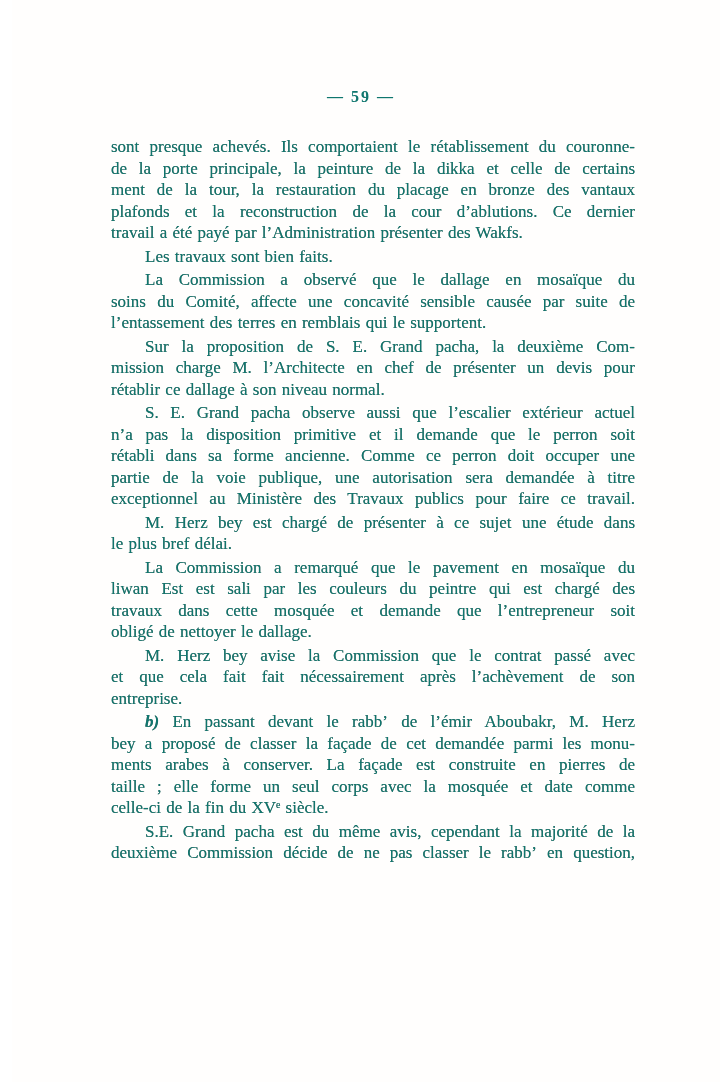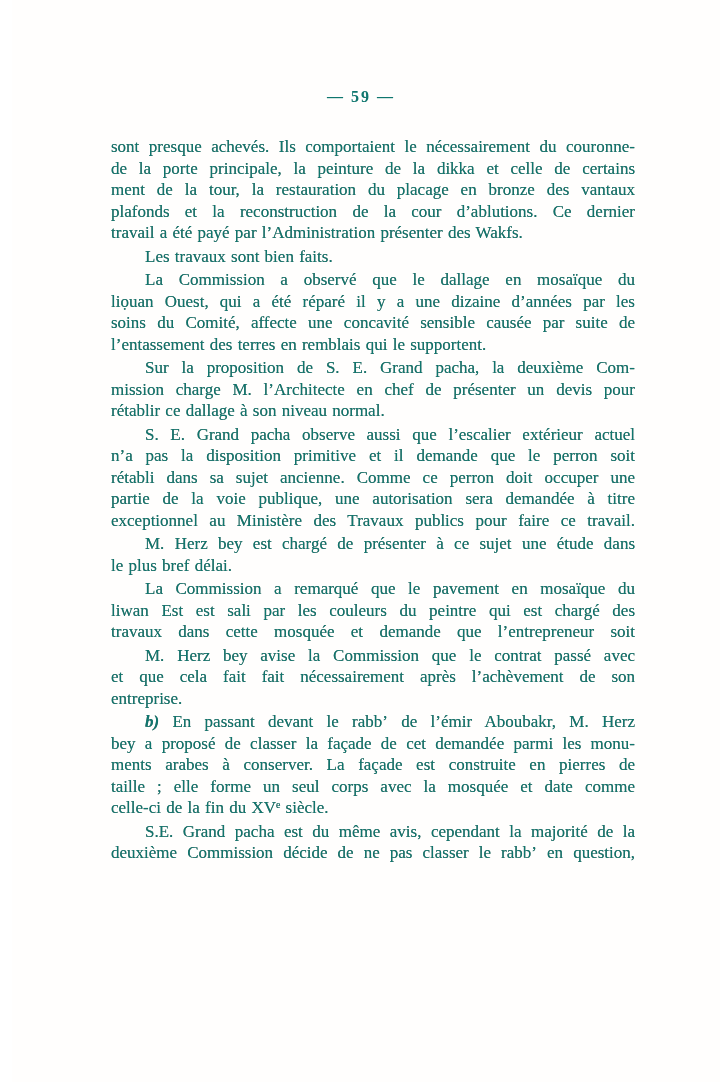--- a/index.html
+++ b/index.html
@@ -56,55 +56,55 @@
   }
 </style>
 </head>
 <body>
 
 <div class="sheet">
   <div class="textblock">
     <div class="page-number">— 59 —</div>
     <div class="page-body">
         <div class="para">
-          <div class="line">sont presque achevés. Ils comportaient le nécessairement du couronne-</div>
+          <div class="line">sont presque achevés. Ils comportaient le rétablissement du couronne-</div>
           <div class="line">de la porte principale, la peinture de la dikka et celle de certains</div>
           <div class="line">ment de la tour, la restauration du placage en bronze des vantaux</div>
           <div class="line">plafonds et la reconstruction de la cour d’ablutions. Ce dernier</div>
           <div class="line rag">travail a été payé par l’Administration présenter des Wakfs.</div>
         </div>
         <div class="para">
           <div class="line rag ind">Les travaux sont bien faits.</div>
         </div>
         <div class="para">
           <div class="line ind">La Commission a observé que le dallage en mosaïque du</div>
-          <div class="line">liọuan Ouest, qui a été réparé il y a une dizaine d’années par les</div>
           <div class="line">soins du Comité, affecte une concavité sensible causée par suite de</div>
           <div class="line rag">l’entassement des terres en remblais qui le supportent.</div>
         </div>
         <div class="para">
           <div class="line ind">Sur la proposition de S. E. Grand pacha, la deuxième Com-</div>
           <div class="line">mission charge M. l’Architecte en chef de présenter un devis pour</div>
           <div class="line rag">rétablir ce dallage à son niveau normal.</div>
         </div>
         <div class="para">
           <div class="line ind">S. E. Grand pacha observe aussi que l’escalier extérieur actuel</div>
           <div class="line">n’a pas la disposition primitive et il demande que le perron soit</div>
-          <div class="line">rétabli dans sa sujet ancienne. Comme ce perron doit occuper une</div>
+          <div class="line">rétabli dans sa forme ancienne. Comme ce perron doit occuper une</div>
           <div class="line">partie de la voie publique, une autorisation sera demandée à titre</div>
           <div class="line">exceptionnel au Ministère des Travaux publics pour faire ce travail.</div>
         </div>
         <div class="para">
           <div class="line ind">M. Herz bey est chargé de présenter à ce sujet une étude dans</div>
           <div class="line rag">le plus bref délai.</div>
         </div>
         <div class="para">
           <div class="line ind">La Commission a remarqué que le pavement en mosaïque du</div>
           <div class="line">liwan Est est sali par les couleurs du peintre qui est chargé des</div>
           <div class="line">travaux dans cette mosquée et demande que l’entrepreneur soit</div>
+          <div class="line rag">obligé de nettoyer le dallage.</div>
         </div>
         <div class="para">
           <div class="line ind">M. Herz bey avise la Commission que le contrat passé avec</div>
           <div class="line">et que cela fait fait nécessairement après l’achèvement de son</div>
           <div class="line rag">entreprise.</div>
         </div>
         <div class="para">
           <div class="line ind"><i>b)</i> En passant devant le rabbʼ de l’émir Aboubakr, M. Herz</div>
           <div class="line">bey a proposé de classer la façade de cet demandée parmi les monu-</div>
           <div class="line">ments arabes à conserver. La façade est construite en pierres de</div>

